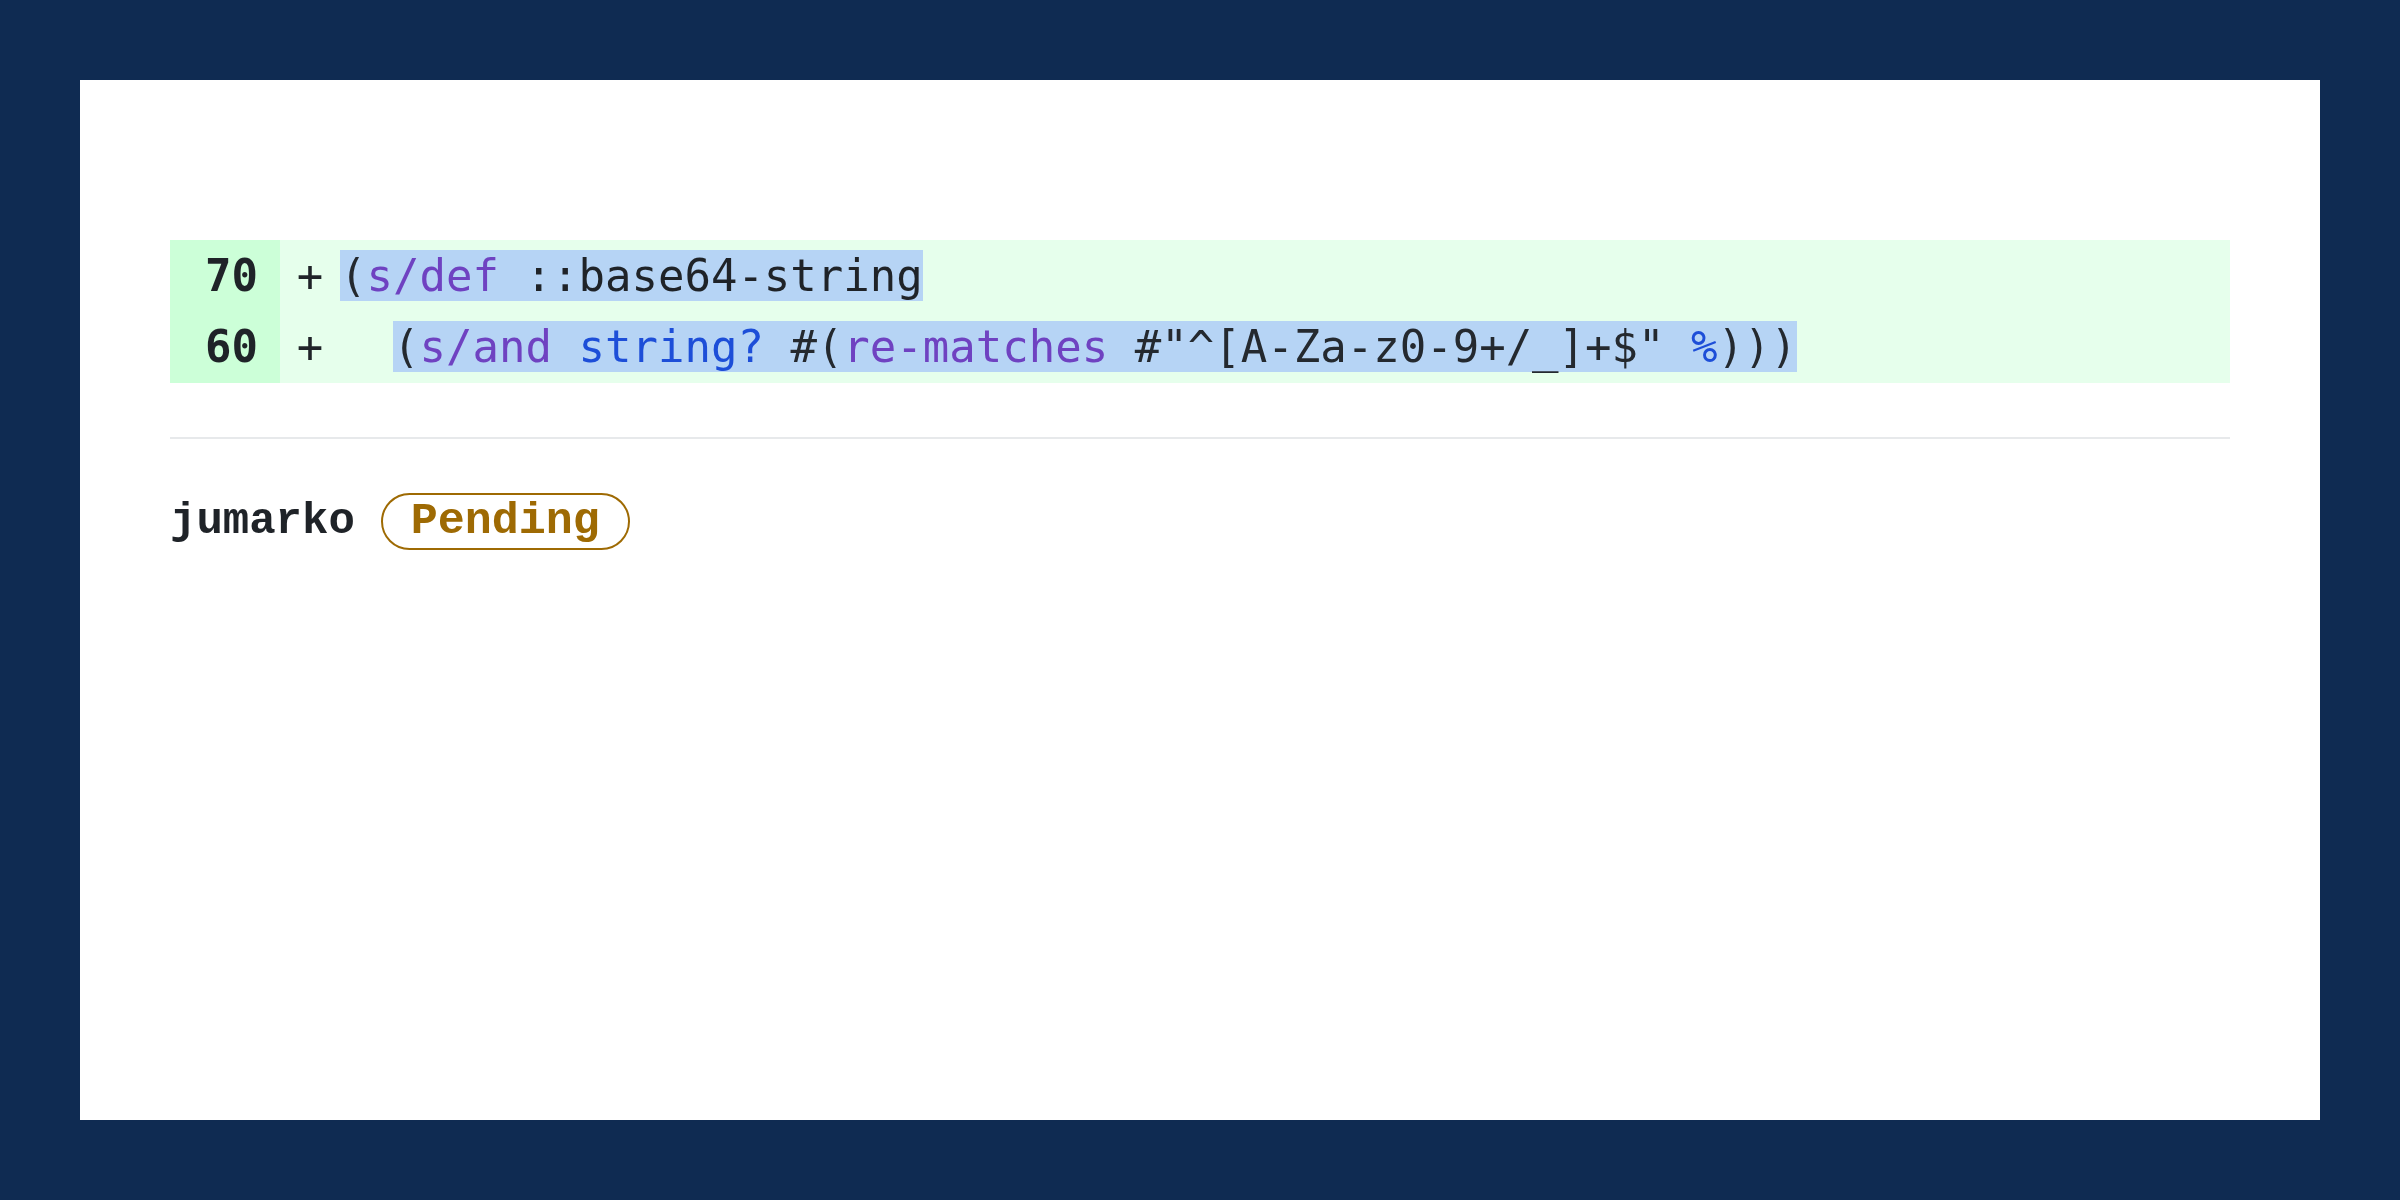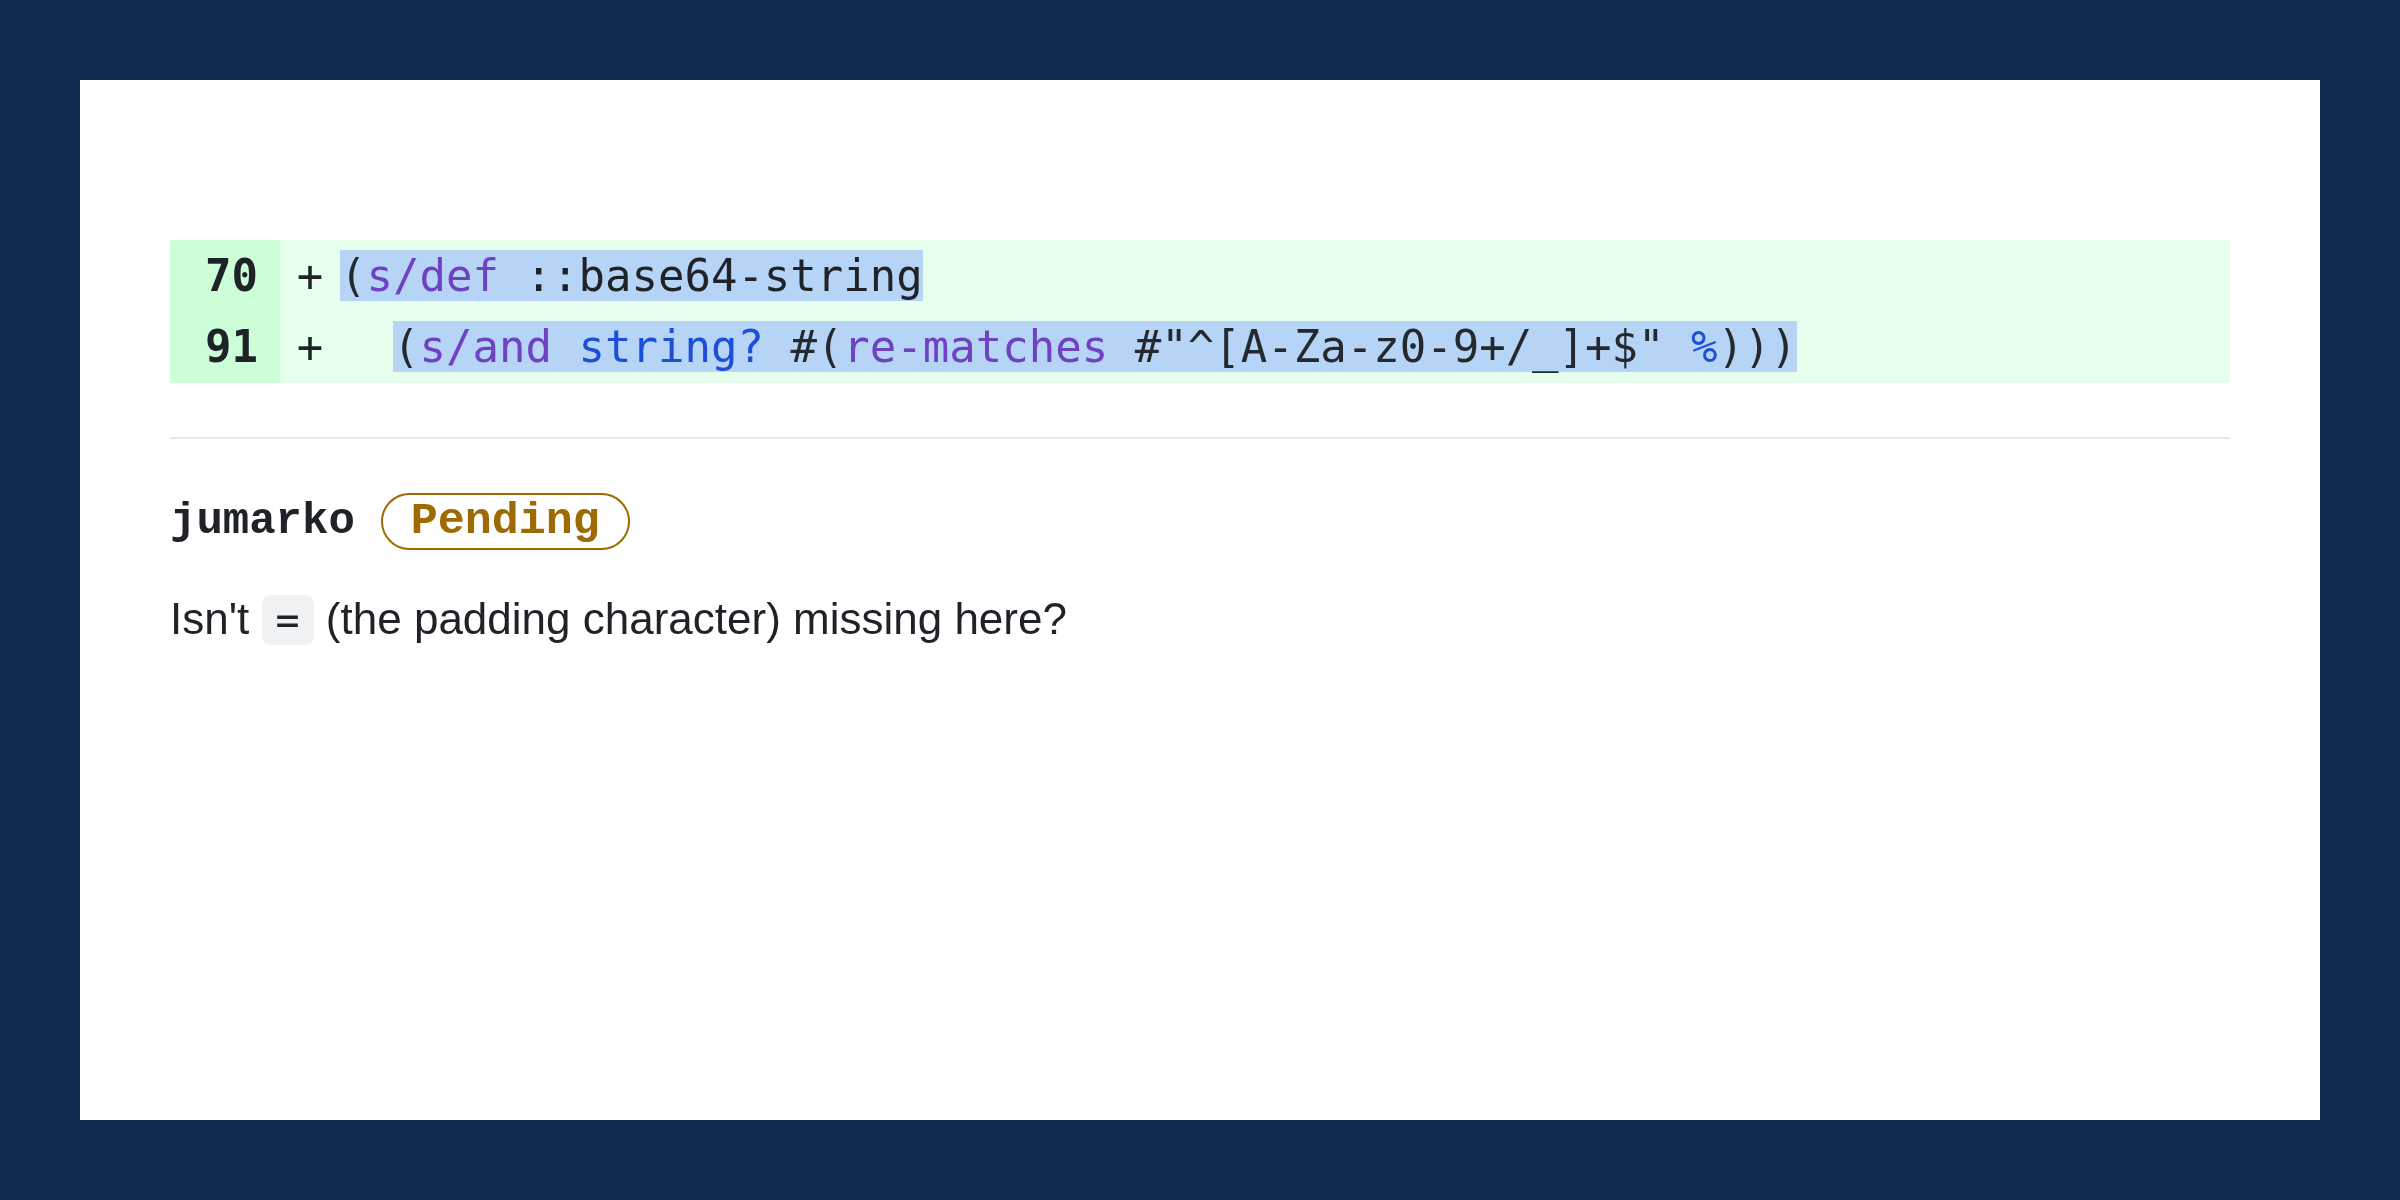--- a/index.html
+++ b/index.html
@@ -103,31 +103,28 @@
 
   <div class="diff-block">
 
     <div class="diff-row">
       <div class="lineno">70</div>
       <div class="marker">+</div>
       <div class="code"><span class="hl"><span class="tok-punc">(</span><span class="tok-ns">s/def</span><span> </span><span class="tok-kw">::base64-string</span></span></div>
     </div>
 
     <div class="diff-row">
-      <div class="lineno">91</div>
+      <div class="lineno">60</div>
       <div class="marker">+</div>
       <div class="code"><span>  </span><span class="hl"><span class="tok-punc">(</span><span class="tok-ns">s/and</span><span> </span><span class="tok-var">string?</span><span> </span><span class="tok-punc">#(</span><span class="tok-ns">re-matches</span><span> </span><span class="tok-str">#"^[A-Za-z0-9+/_]+$"</span><span> </span><span class="tok-var">%</span><span class="tok-punc">)))</span></span></div>
     </div>
 
   </div>
 
   <hr class="divider">
 
   <div class="comment-header">
     <span class="author">jumarko</span>
     <span class="badge">Pending</span>
   </div>
 
-  <div class="comment-body">
-    <span>Isn't </span><code class="inline-code">=</code><span> (the padding character) missing here?</span>
-  </div>
 
 </div>
 
 </body></html>

